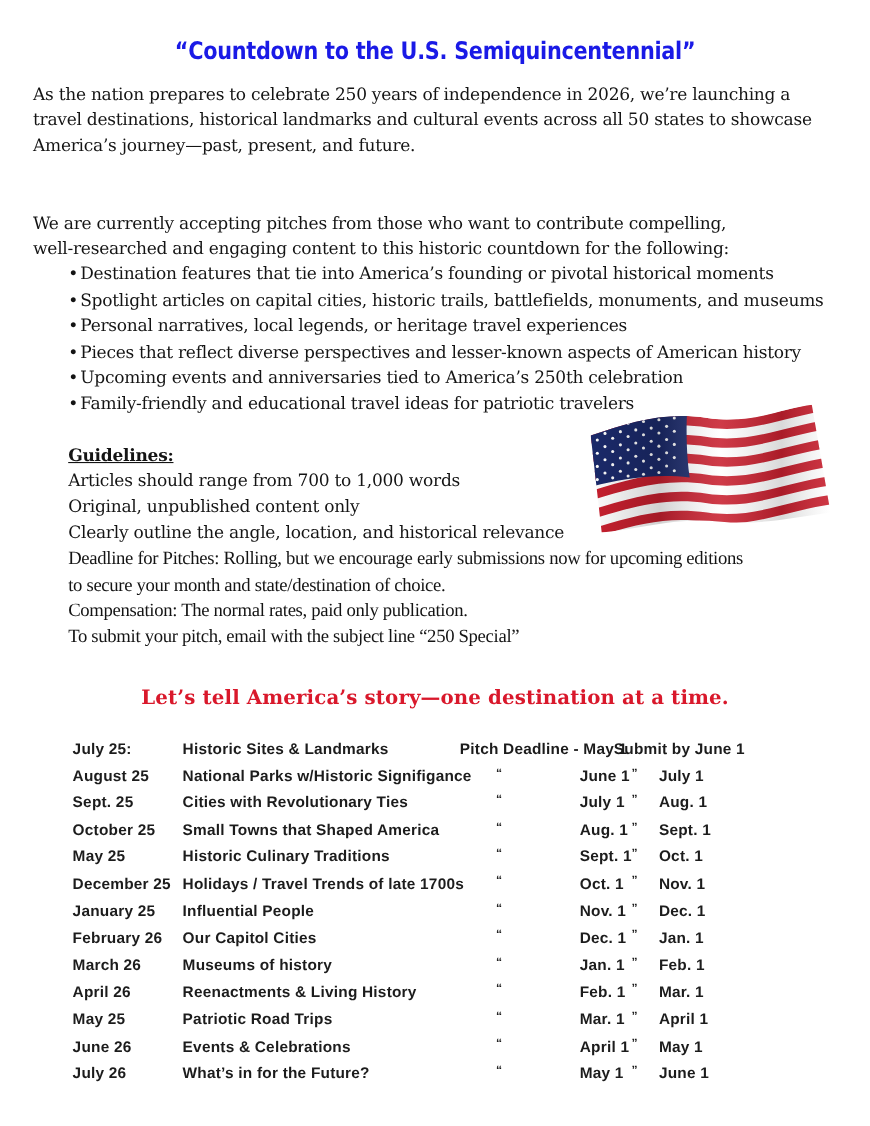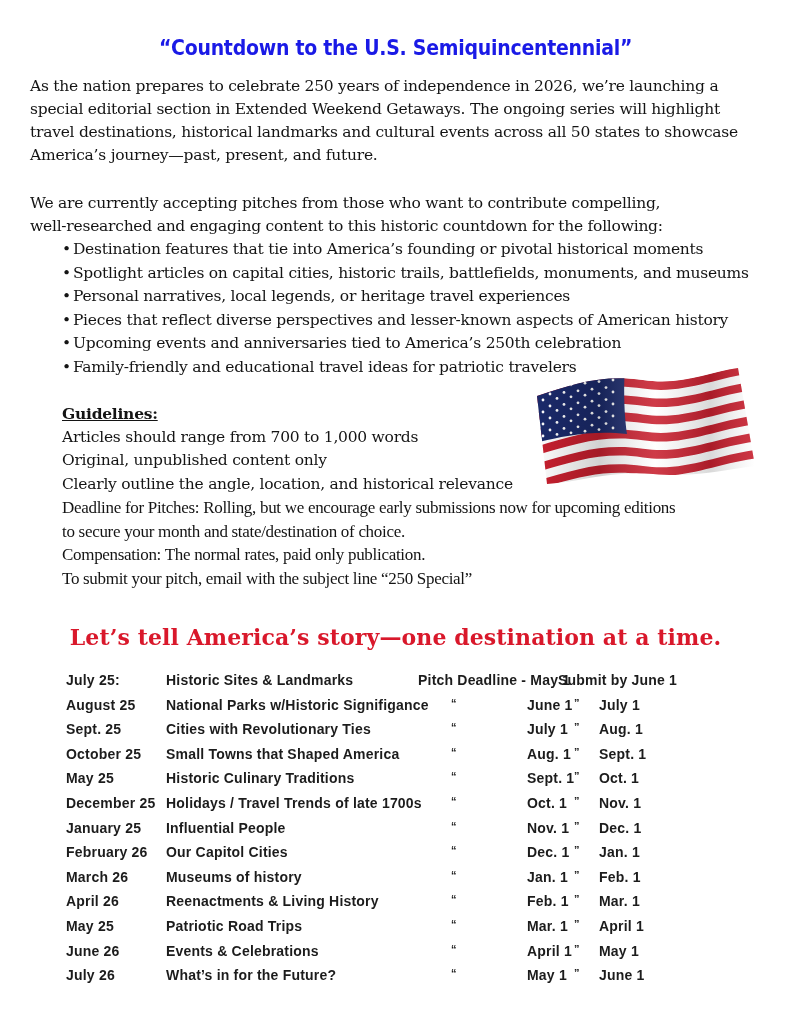--- a/index.html
+++ b/index.html
@@ -24,21 +24,21 @@
 
   .guidelines { position: absolute; left: 30px; top: 402px; line-height: 23.5px; letter-spacing: -0.25px; }
   .guidelines .gh { font-weight: bold; text-decoration: underline; }
   .guidelines div { white-space: nowrap; margin-left: 32px; }
   .guidelines .narrow { font-family: "Liberation Serif", serif; font-size: 17px; letter-spacing: -0.3px; }
 
   .flag { position: absolute; left: 533px; top: 366px; width: 222px; height: 118px; }
 
   .tagline {
     position: absolute; left: 0; top: 624px; width: 791px; text-align: center;
-    font-family: "DejaVu Serif", serif; font-weight: bold; font-size: 22px; color: #d9182b;
+    font-family: "DejaVu Serif", serif; font-weight: bold; font-size: 18px; color: #d9182b;
     letter-spacing: 0.1px;
   }
 
   .schedule { position: absolute; left: 66px; top: 672px; font-family: "Liberation Sans", sans-serif; font-weight: bold; font-size: 14px; color: #1c1c1c; }
   .row { position: relative; height: 24.6px; white-space: nowrap; letter-spacing: 0.2px; }
   .row span { position: absolute; top: 0; }
   .c-month { left: 0; }
   .c-topic { left: 100px; }
   .c-q1 { left: 385px; font-size: 11px; }
   .c-pitch { left: 423px; margin-left: 38px; }
@@ -49,21 +49,20 @@
 </style>
 </head>
 <body>
 
 <div class="page">
 
   <div class="title">“Countdown to the U.S. Semiquincentennial”</div>
 
   <div class="para intro serif">
     <p>As the nation prepares to celebrate 250 years of independence in 2026, we’re launching a</p>
-    <p>special editorial section in Extended Weekend Getaways. The ongoing series will highlight</p>
     <p>travel destinations, historical landmarks and cultural events across all 50 states to showcase</p>
     <p>America’s journey—past, present, and future.</p>
   </div>
 
   <div class="para call serif">
     <p>We are currently accepting pitches from those who want to contribute compelling,</p>
     <p>well-researched and engaging content to this historic countdown for the following:</p>
   </div>
 
   <ul class="bullets serif">

